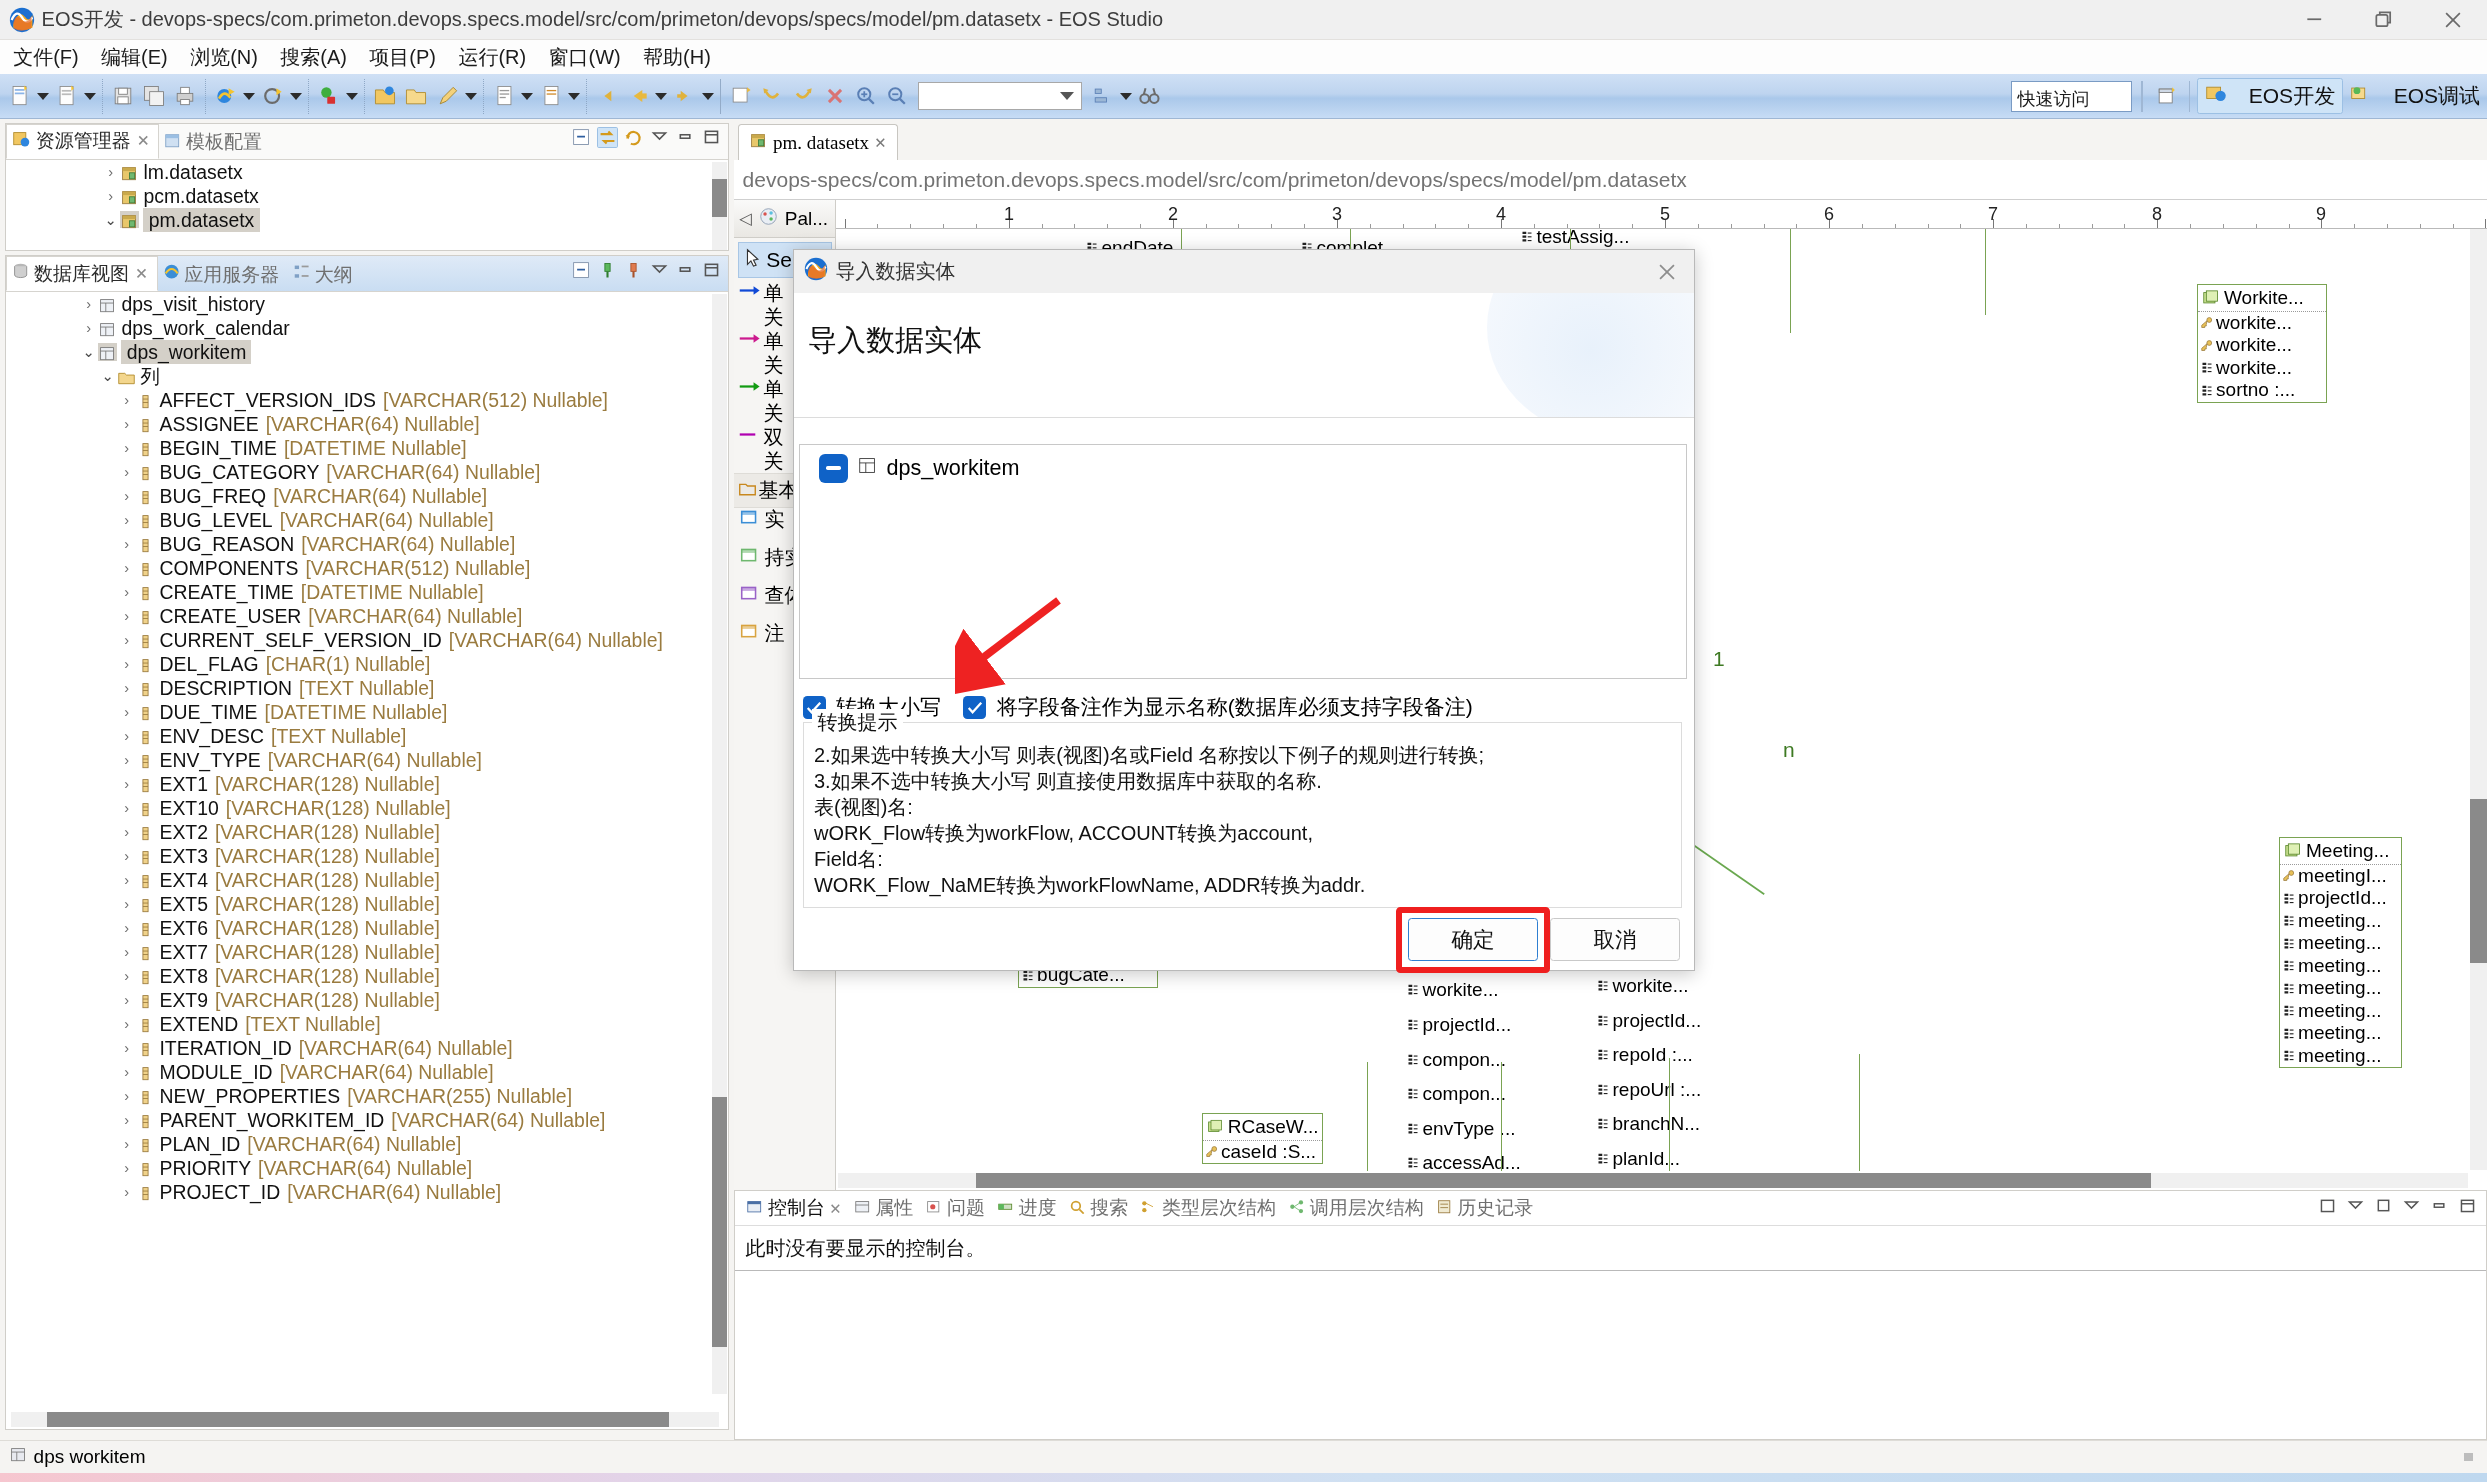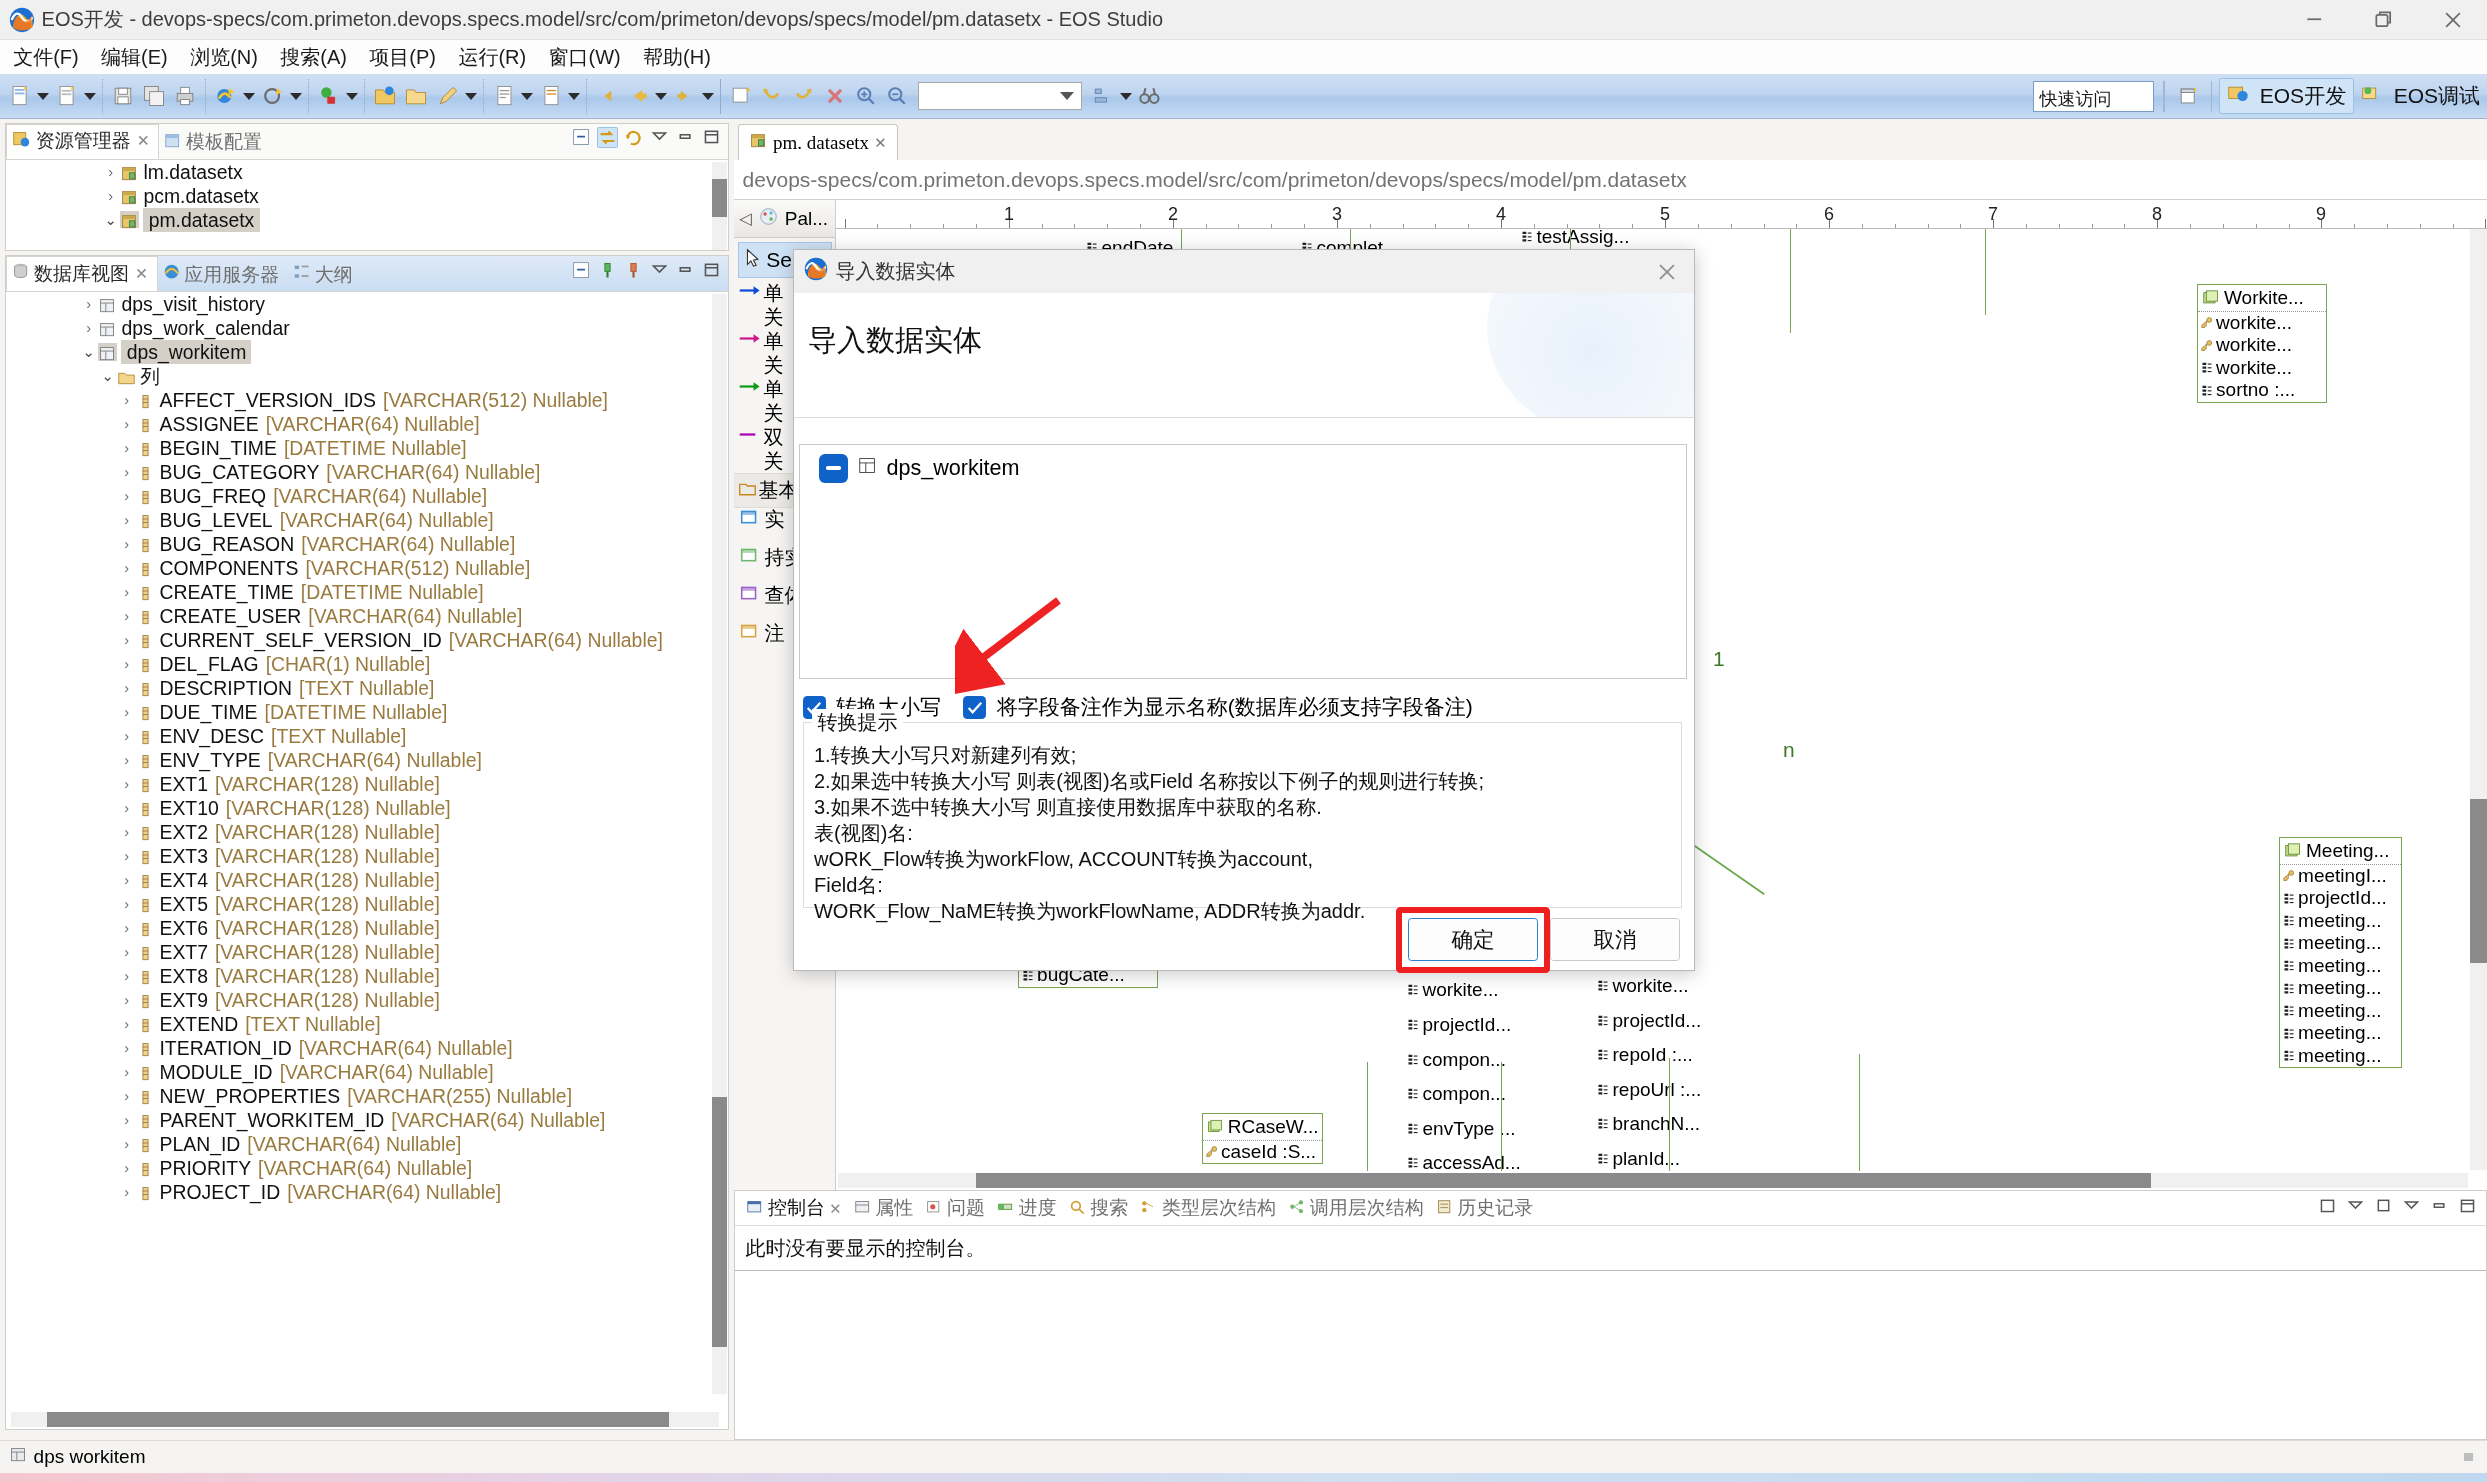--- a/index.html
+++ b/index.html
@@ -48,21 +48,21 @@
   .combo { width:164px;height:28px;background:#fff;border:0.9px solid #a8a8a8; display:flex; align-items:center; justify-content:flex-end; margin:0 5.2px;}
   .combo i { width:0;height:0;border-left:7px solid transparent;border-right:7px solid transparent;border-top:8.6px solid #555; margin-right:7px;}
   .quickaccess {
     margin-left:auto; display:flex; align-items:center;
   }
   .qa-input {
     width:121px;height:31px;background:#fff;border:0.9px solid #7a9bc4;
     font-size:18px; color:#222; display:flex;align-items:flex-end;padding-left:5.2px;
   }
   .persp-sep { width:1.7px;height:31px;background:#9fb7d4;margin:0 8.6px; }
-  .persp-btn { display:flex;align-items:center;gap:10px;padding:2.6px 7px;font-size:21px;color:#111;white-space:nowrap;}
+  .persp-btn { display:flex;align-items:center;gap:21px;padding:2.6px 7px;font-size:21px;color:#111;white-space:nowrap;}
   .persp-btn.active { background:#cfe4f7; border:0.9px solid #9cc0e4; border-radius:2.6px;}
 
   
   .leftcol { position:absolute; top:119px; left:0; width:734px; height:1321px; }
 
   .viewpanel { position:absolute; background:#fff; border:0.9px solid #d0cec9; }
   .viewtabs {
     height:36px; background:#fafaf9; display:flex; align-items:flex-end;
     border-bottom:0.9px solid #d6d4cf; position:relative;
   }
@@ -2086,21 +2086,20 @@
           <svg width="16.4" height="13" viewBox="0 0 19 15">
               <path d="M2 8 l4.5 5 l10 -11" stroke="#fff" stroke-width="2.6" fill="none"></path>
             </svg>
         </span>
         <span>将字段备注作为显示名称(数据库必须支持字段备注)</span>
       </div>
 
       <div class="hintbox">
         <span class="hintlegend">转换提示</span>
         <div class="hintlines" id="hint-lines">
-            <div>1.转换大小写只对新建列有效;</div>
             <div>2.如果选中转换大小写 则表(视图)名或Field 名称按以下例子的规则进行转换;</div>
             <div>3.如果不选中转换大小写 则直接使用数据库中获取的名称.</div>
             <div>表(视图)名:</div>
             <div>wORK_Flow转换为workFlow, ACCOUNT转换为account,</div>
             <div>Field名:</div>
             <div>WORK_Flow_NaME转换为workFlowName, ADDR转换为addr.</div>
           </div>
       </div>
 
       <div class="dlg-btns">

